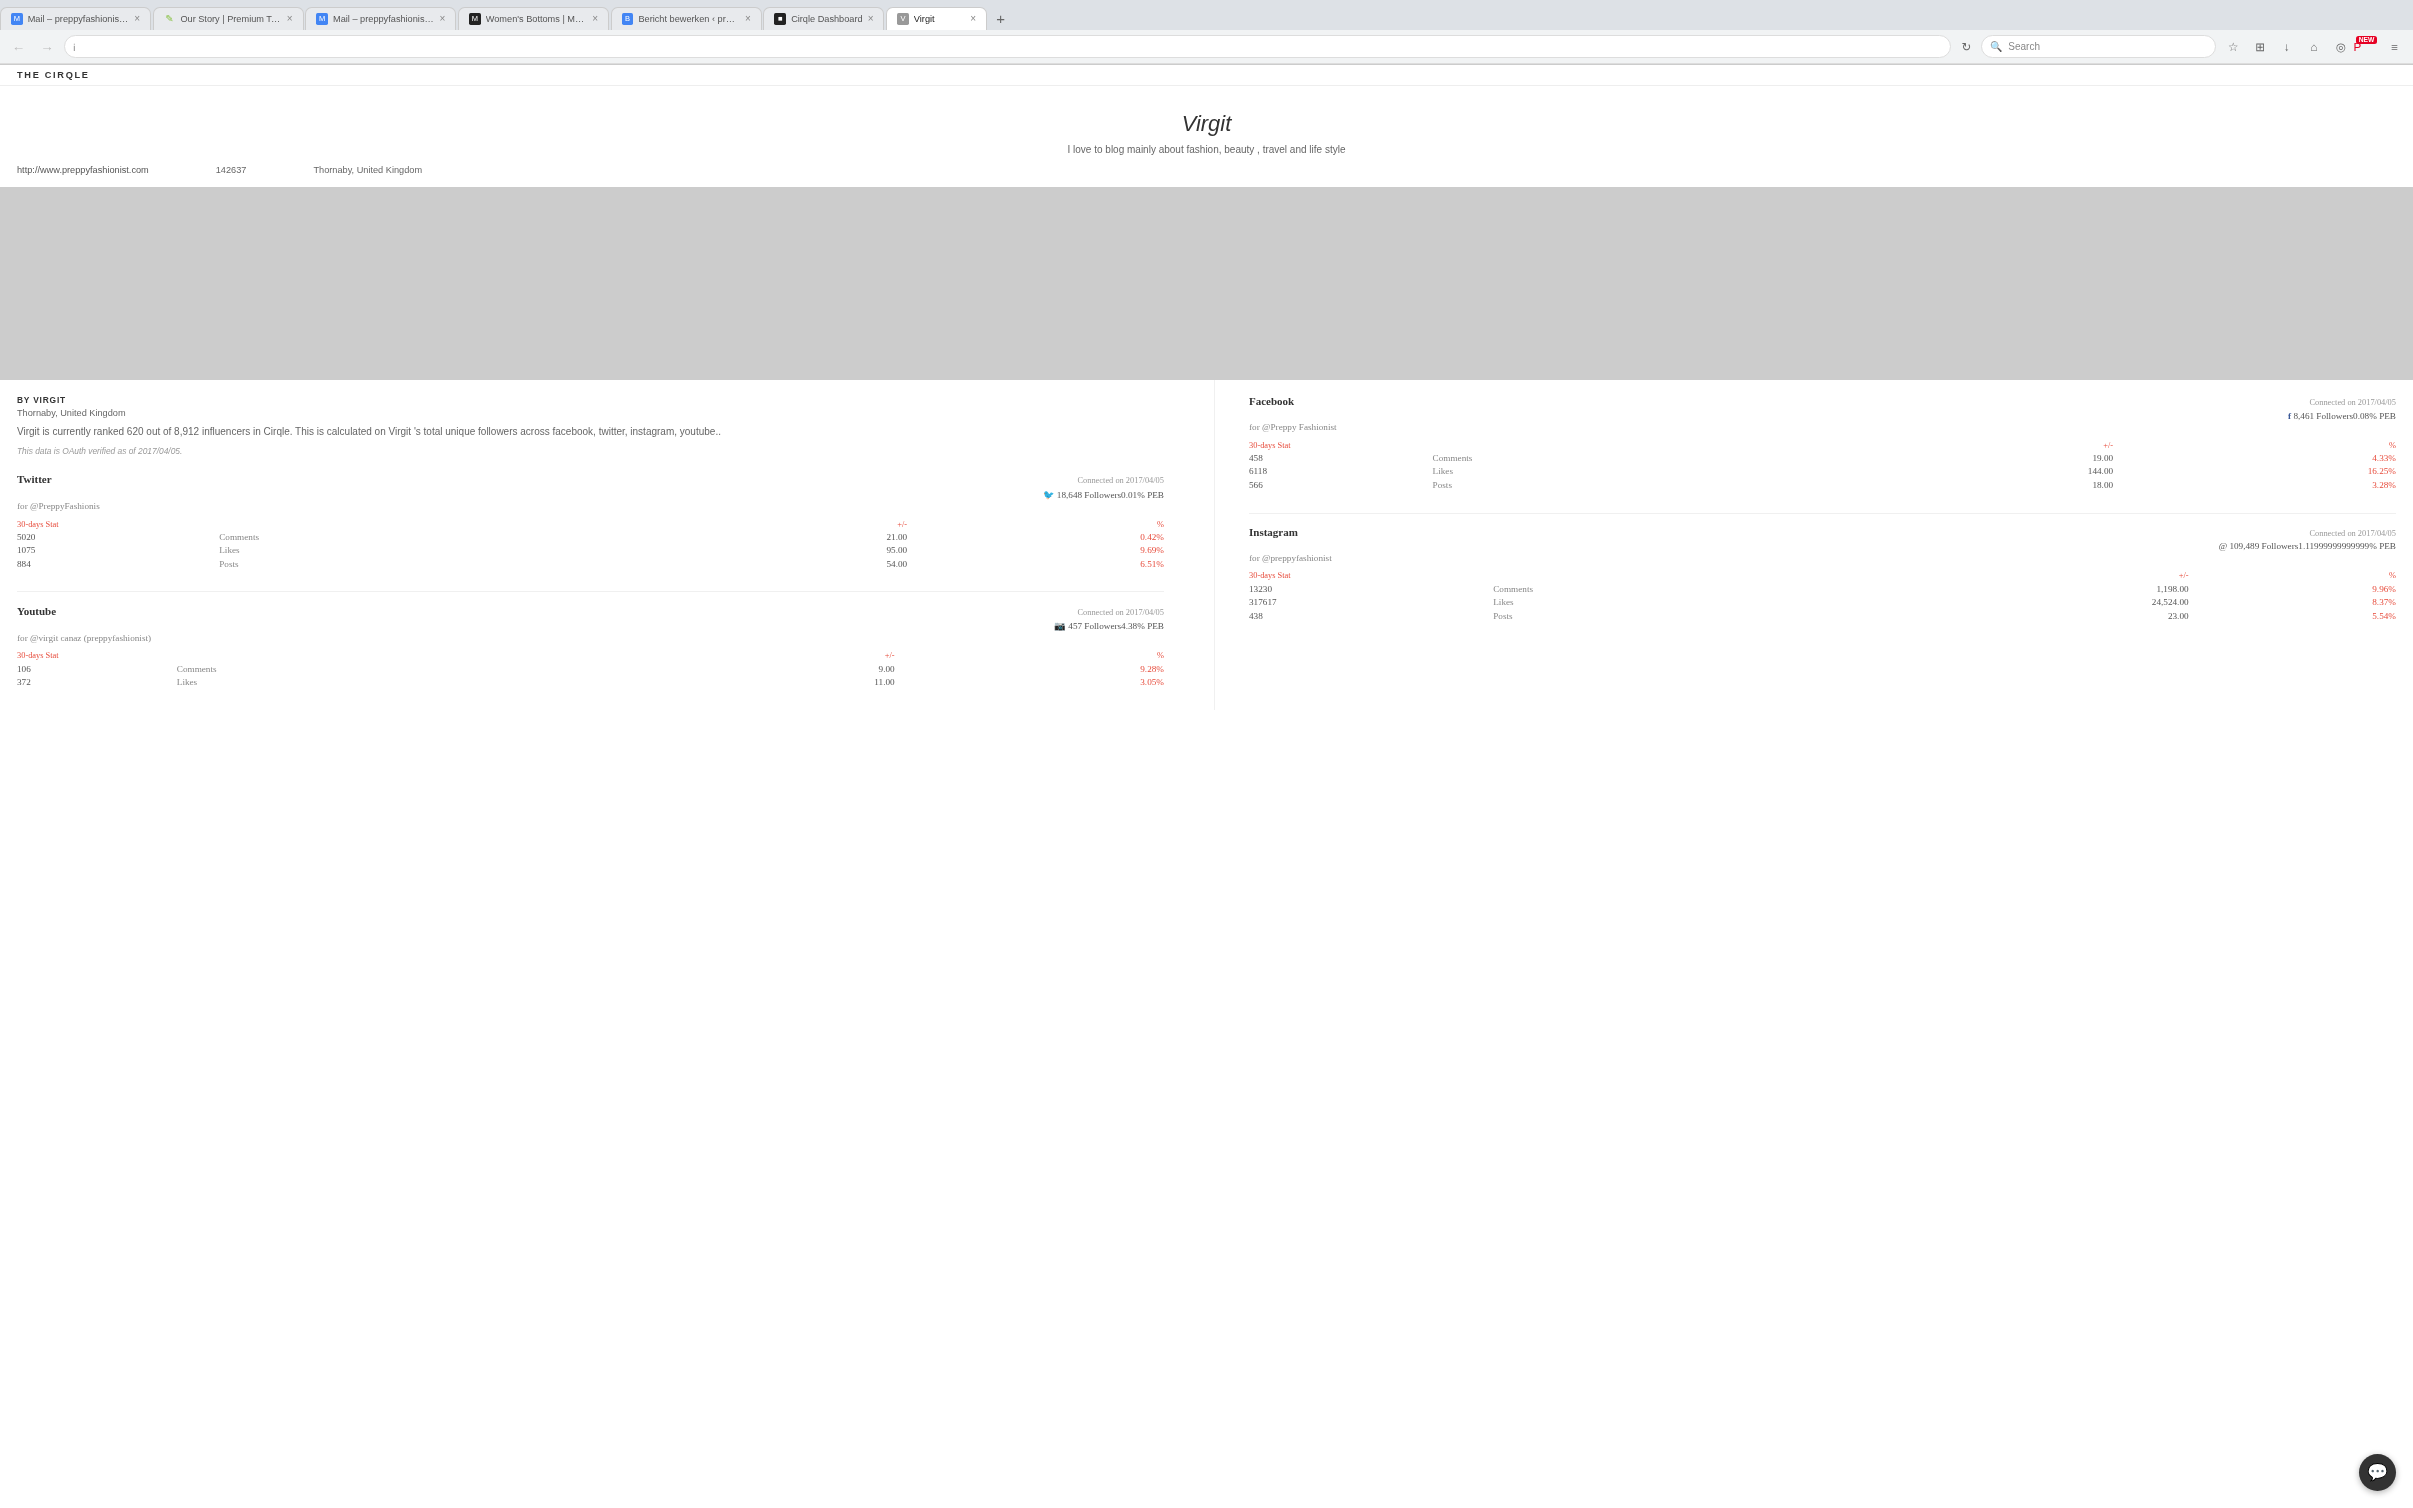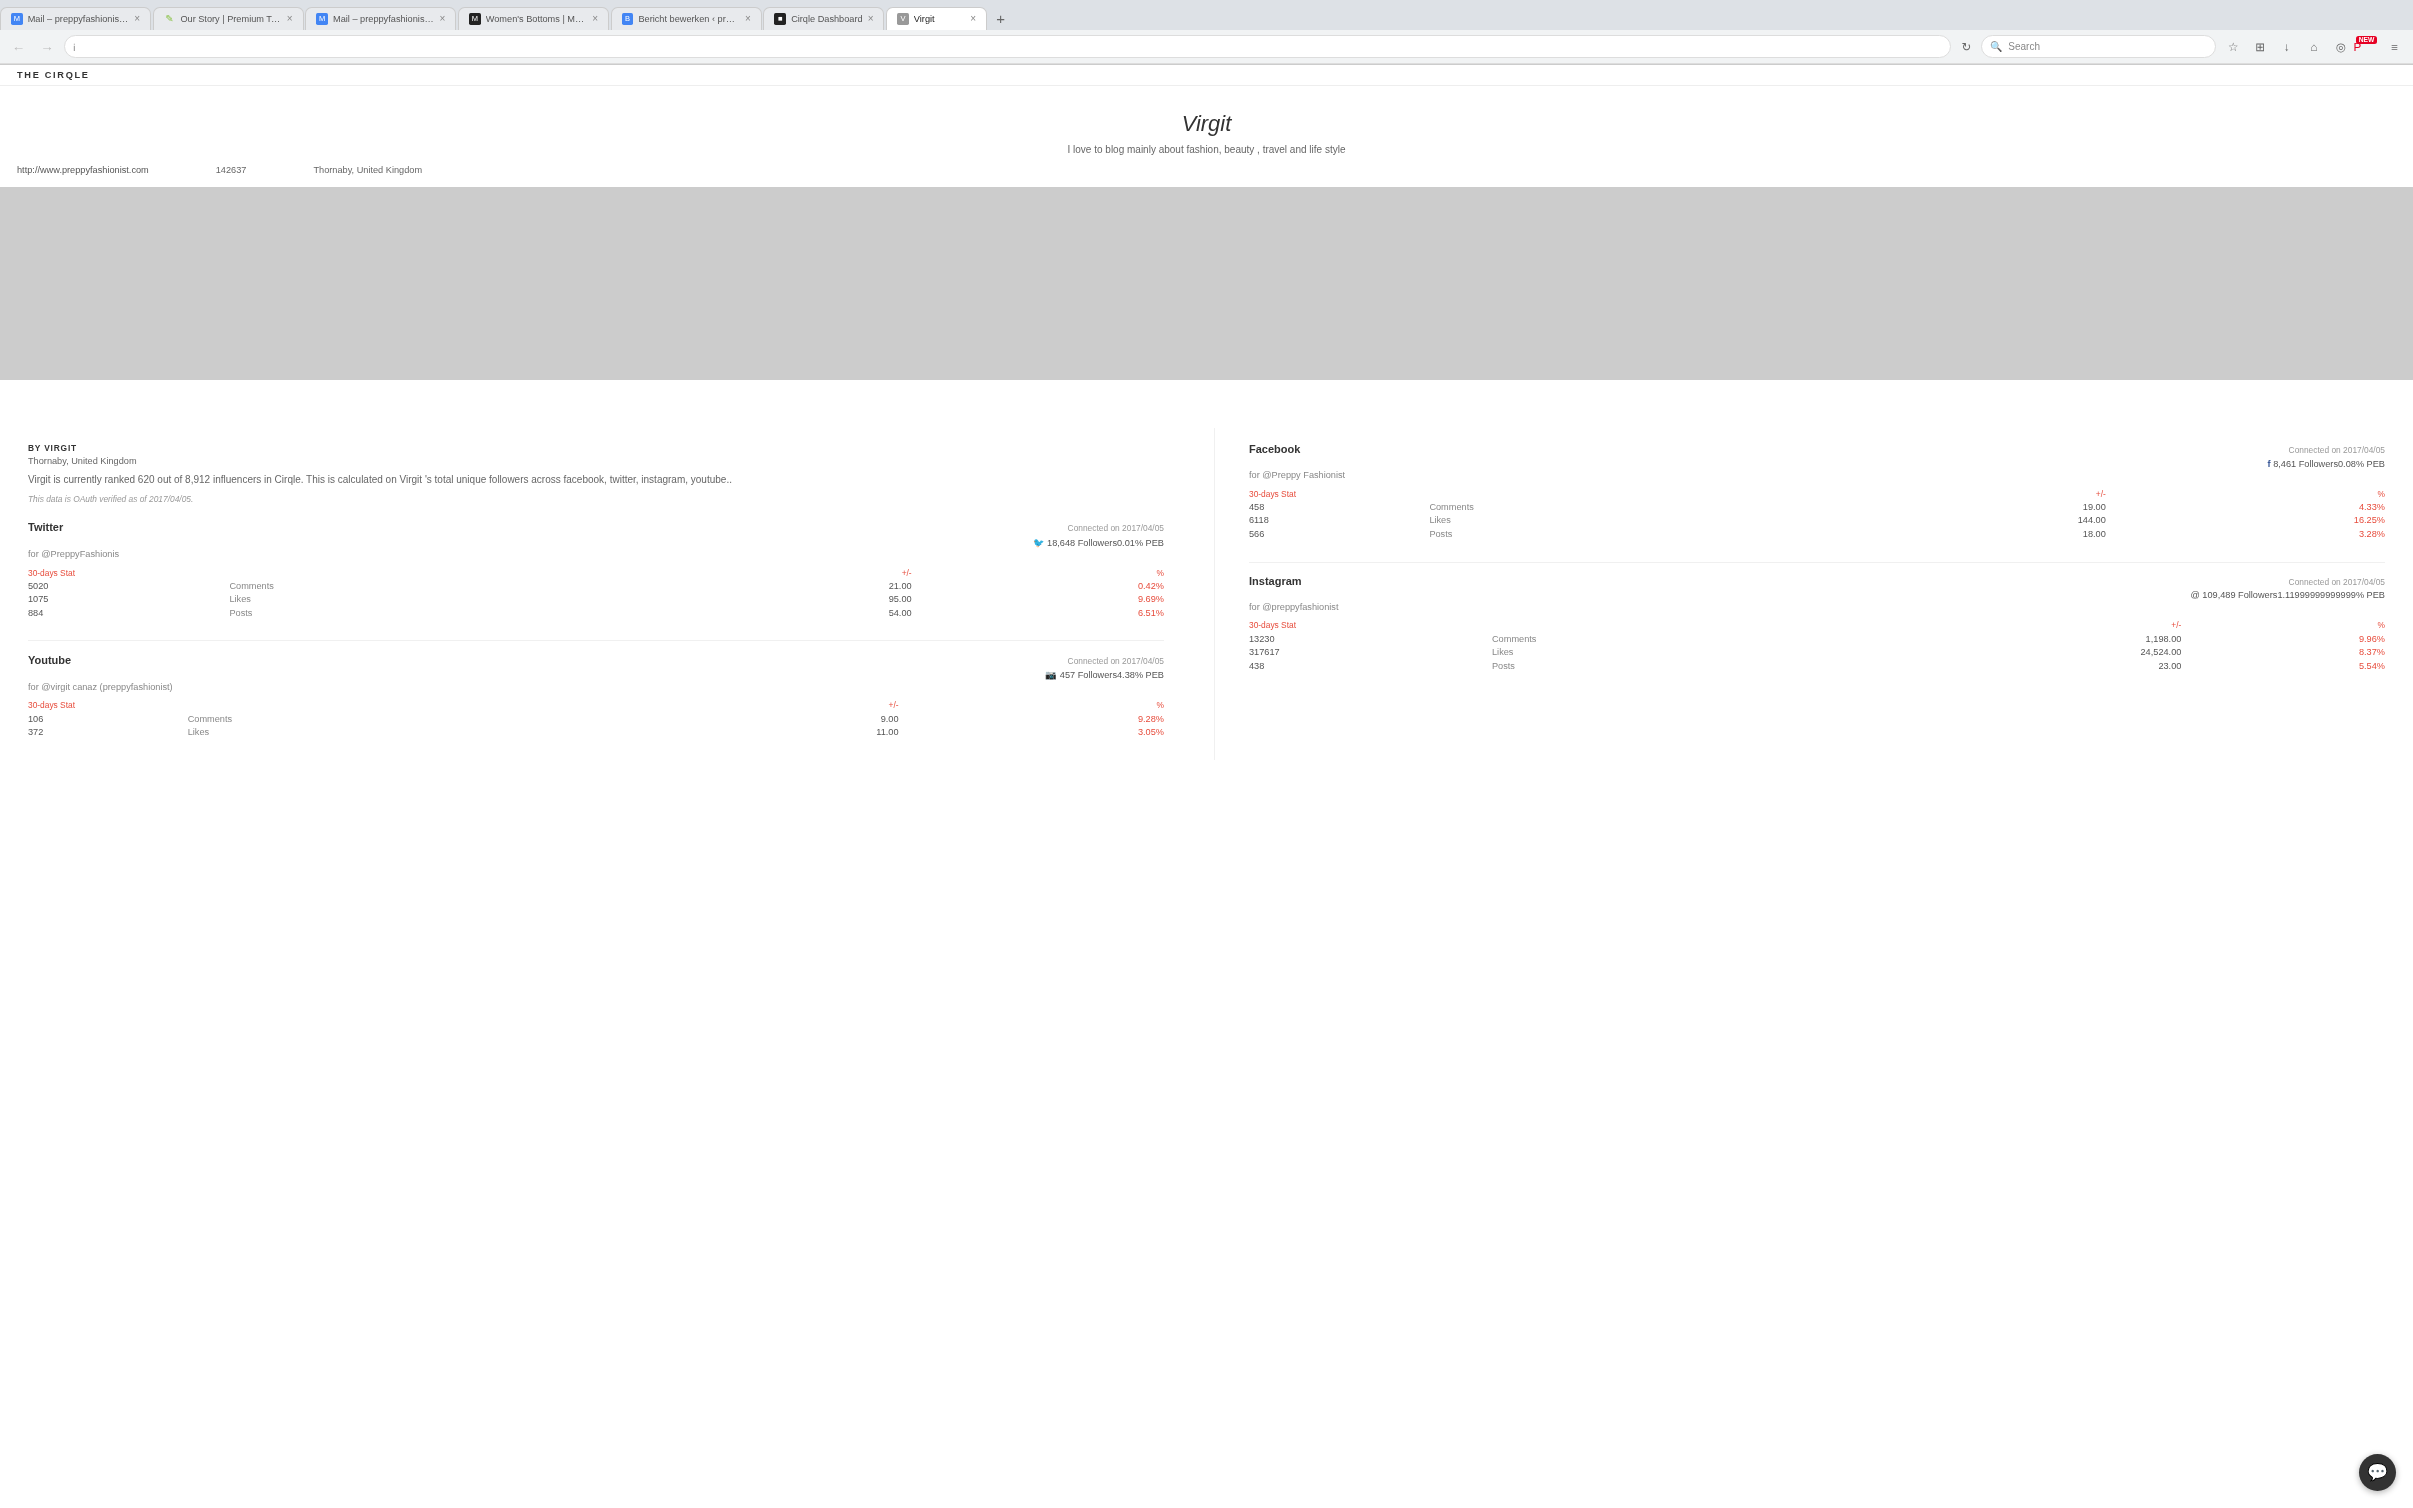--- a/index.html
+++ b/index.html
@@ -243,20 +243,21 @@
     }
     .author-verified {
       font-size: 8.4px;
       color: #999;
       font-style: italic;
     }
 
     
     .social-block {
       margin-bottom: 21px;
+      font-family: Liberation Serif, serif;
     }
     .social-header {
       display: flex;
       justify-content: space-between;
       align-items: baseline;
       margin-bottom: 3.4px;
     }
     .social-name {
       font-size: 11px;
       font-weight: bold;
@@ -327,22 +328,21 @@
       justify-content: center;
       color: white;
       font-size: 17px;
       cursor: pointer;
       box-shadow: 0 1.7px 6.7px rgba(0,0,0,0.3);
     }
 
     .two-col {
       display: flex;
       gap: 16px;
-      padding: 0 28px;
-      margin-top: 48px;
+      padding: 0 17px;
     }
     .col-left { flex: 1; padding-right: 34px; }
     .col-right { flex: 1; padding-left: 34px; border-left: 0.8px solid #f0f0f0; }
   </style>
 </head>
 <body>
 
 <div class="browser-chrome">
 
   <div class="tab-bar">

